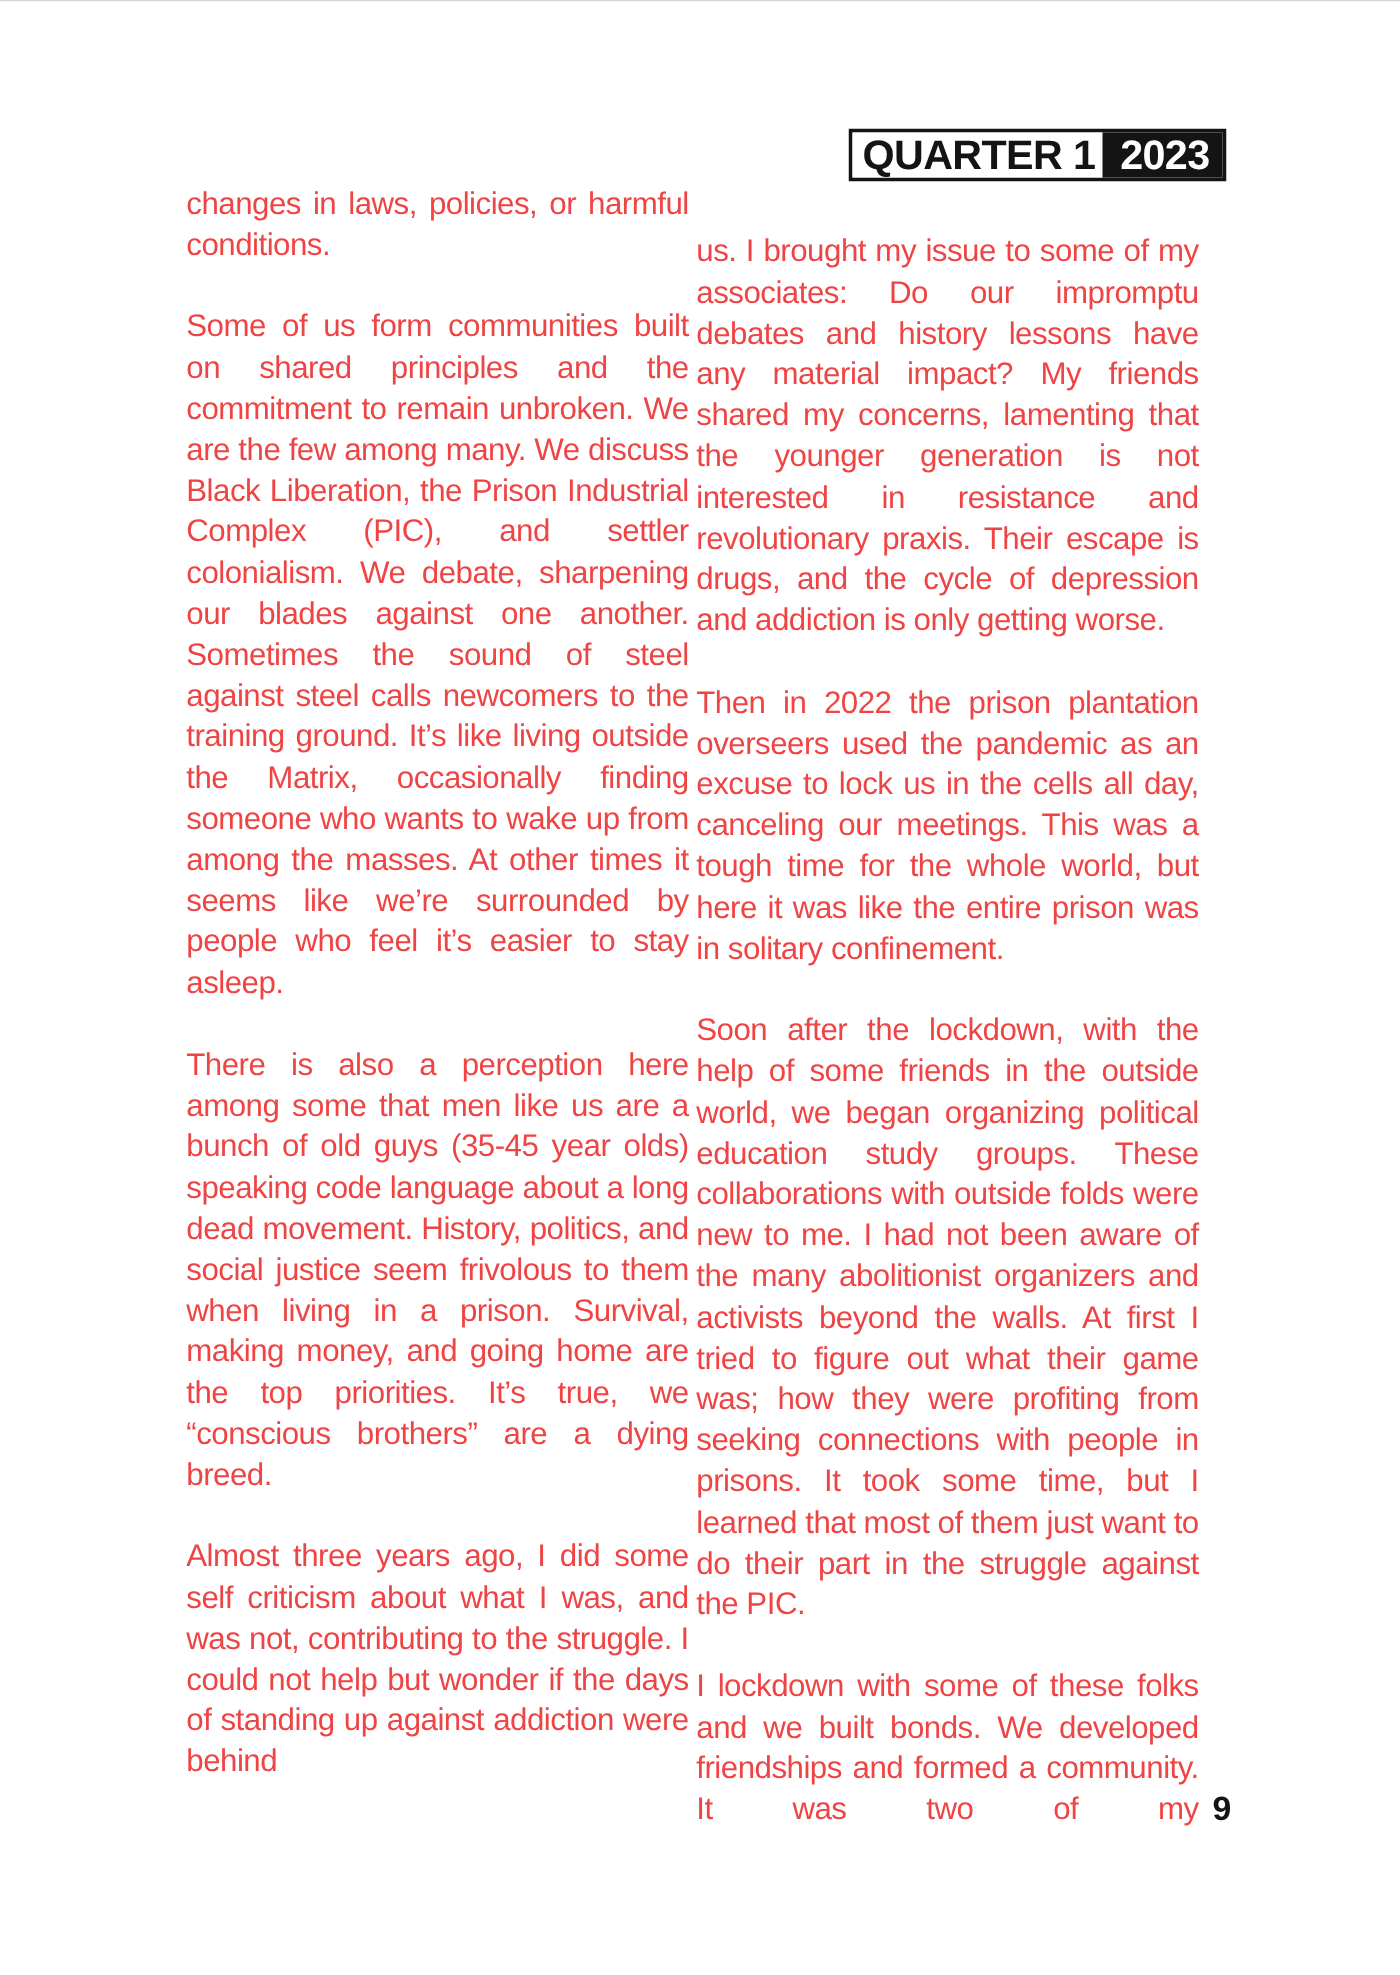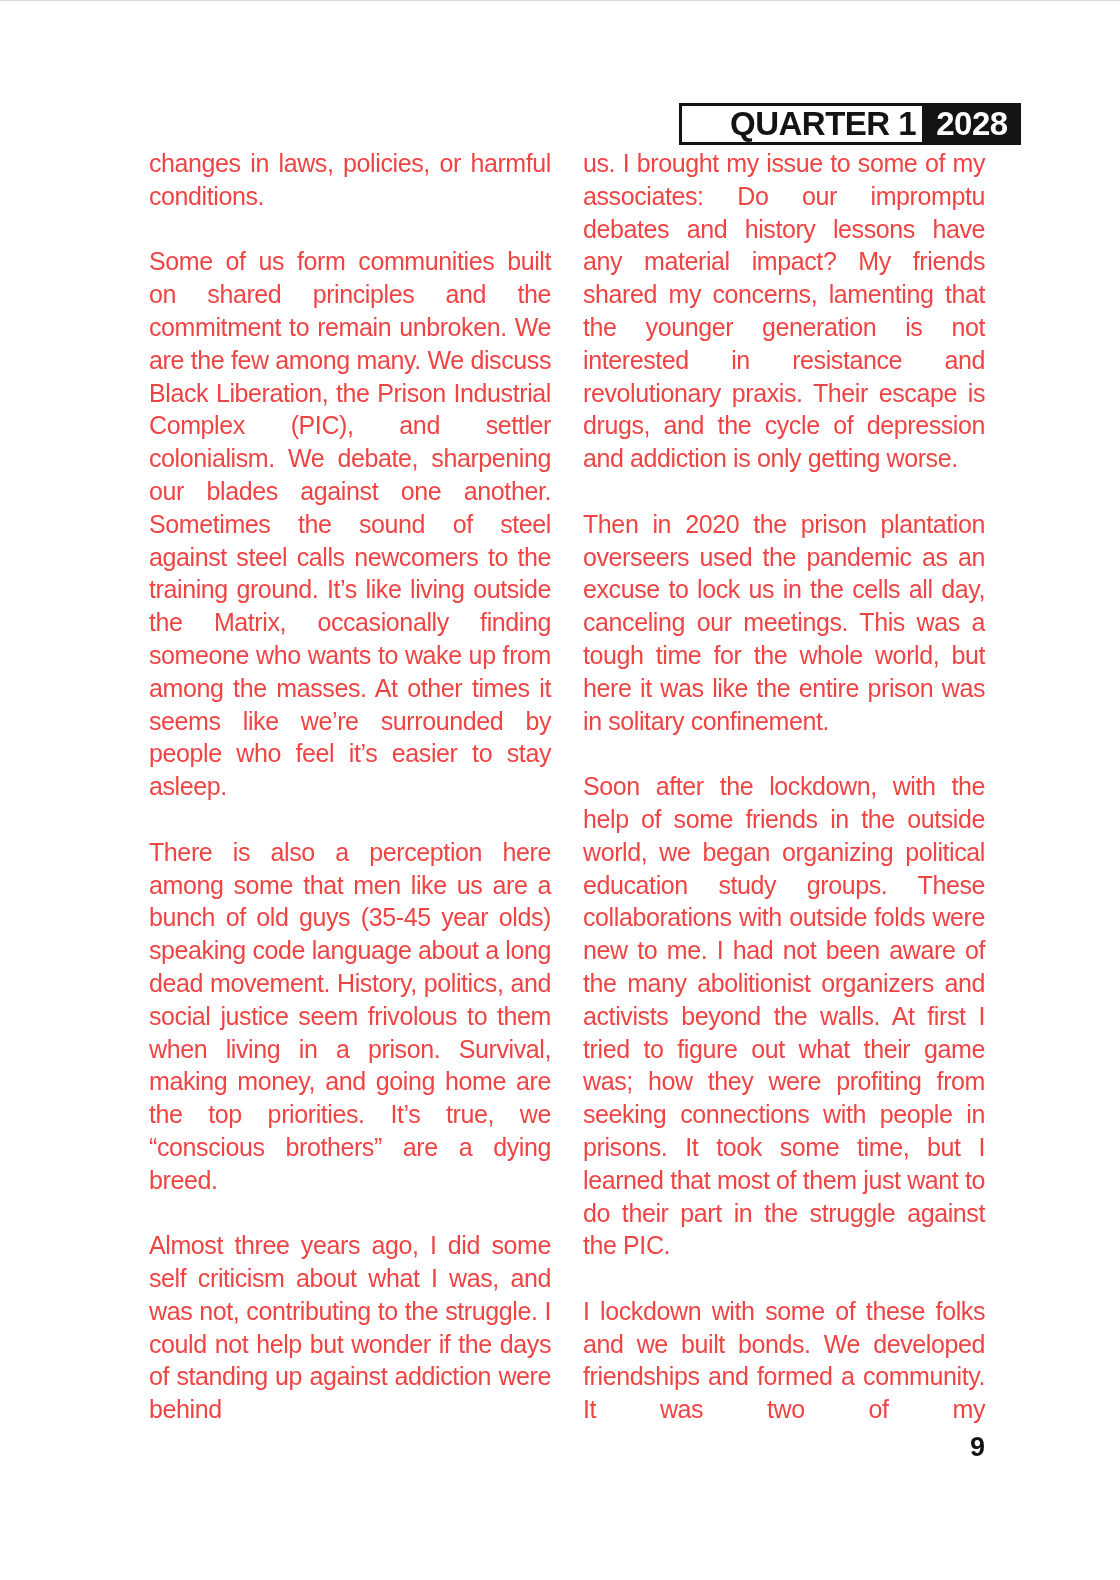--- a/index.html
+++ b/index.html
@@ -1,44 +1,44 @@
 <!DOCTYPE html>
 <html><head>
 <meta charset="utf-8">
 <style>
   html, body { margin: 0; padding: 0; background: #ffffff; }
   body { width: 1120px; height: 1580px; position: relative; overflow: hidden; }
   .page { position: absolute; left: 0; top: 0; width: 1120px; height: 1580px; background: #fff; border-top: 1px solid #d8d8d8; }
-  .badge { position: absolute; left: 679px; top: 102px; height: 42px; display: flex; border: 3px solid #141414; box-sizing: border-box; font-family: "Liberation Sans", sans-serif; font-weight: bold; font-size: 33px; line-height: 36px; letter-spacing: -0.5px; padding-left: 40px; }
+  .badge { position: absolute; left: 679px; top: 102px; height: 42px; display: flex; border: 3px solid #141414; box-sizing: border-box; font-family: "Liberation Sans", sans-serif; font-weight: bold; font-size: 33px; line-height: 36px; letter-spacing: -0.5px; }
   .badge .q { background: #fff; color: #141414; padding: 0 6px 0 8px; }
   .badge .y { background: #141414; color: #fff; padding: 0 10px 0 14px; }
   .col { position: absolute; top: 146px; width: 402px; font-family: Liberation Sans, sans-serif; font-size: 25px; line-height: 32.8px; color: #ef4444; text-align: justify; letter-spacing: -0.4px; }
   .col.left { left: 149px; }
-  .col.right { left: 583px; }
+  .col.right { left: 557px; margin-top: 38px; }
   .col p { margin: 0 0 32.8px 0; }
   .col p.cont { text-align-last: justify; }
   .pagenum { position: absolute; left: 940px; top: 1431px; width: 45px; text-align: right; font-family: "Liberation Sans", sans-serif; font-weight: bold; font-size: 27px; color: #141414; }
 </style>
 </head>
 <body>
 
 <div class="page">
   <div class="badge">
     <span class="q">QUARTER 1</span>
-    <span class="y">2028</span>
+    <span class="y">2023</span>
   </div>
 
   <div class="col left">
     <p>changes in laws, policies, or harmful conditions.</p>
     <p>Some of us form communities built on shared principles and the commitment to remain unbroken. We are the few among many. We discuss Black Liberation, the Prison Industrial Complex (PIC), and settler colonialism. We debate, sharpening our blades against one another. Sometimes the sound of steel against steel calls newcomers to the training ground. It’s like living outside the Matrix, occasionally finding someone who wants to wake up from among the masses. At other times it seems like we’re surrounded by people who feel it’s easier to stay asleep.</p>
     <p>There is also a perception here among some that men like us are a bunch of old guys (35-45 year olds) speaking code language about a long dead movement. History, politics, and social justice seem frivolous to them when living in a prison. Survival, making money, and going home are the top priorities. It’s true, we “conscious brothers” are a dying breed.</p>
     <p class="cont">Almost three years ago, I did some self criticism about what I was, and was not, contributing to the struggle. I could not help but wonder if the days of standing up against addiction were behind</p>
   </div>
 
   <div class="col right">
     <p>us. I brought my issue to some of my associates: Do our impromptu debates and history lessons have any material impact? My friends shared my concerns, lamenting that the younger generation is not interested in resistance and revolutionary praxis. Their escape is drugs, and the cycle of depression and addiction is only getting worse.</p>
-    <p>Then in 2020 the prison plantation overseers used the pandemic as an excuse to lock us in the cells all day, canceling our meetings. This was a tough time for the whole world, but here it was like the entire prison was in solitary confinement.</p>
+    <p>Then in 2022 the prison plantation overseers used the pandemic as an excuse to lock us in the cells all day, canceling our meetings. This was a tough time for the whole world, but here it was like the entire prison was in solitary confinement.</p>
     <p>Soon after the lockdown, with the help of some friends in the outside world, we began organizing political education study groups. These collaborations with outside folds were new to me. I had not been aware of the many abolitionist organizers and activists beyond the walls. At first I tried to figure out what their game was; how they were profiting from seeking connections with people in prisons. It took some time, but I learned that most of them just want to do their part in the struggle against the PIC.</p>
     <p class="cont">I lockdown with some of these folks and we built bonds. We developed friendships and formed a community. It was two of my</p>
   </div>
 
   <div class="pagenum">9</div>
 </div>
 
 </body></html>

